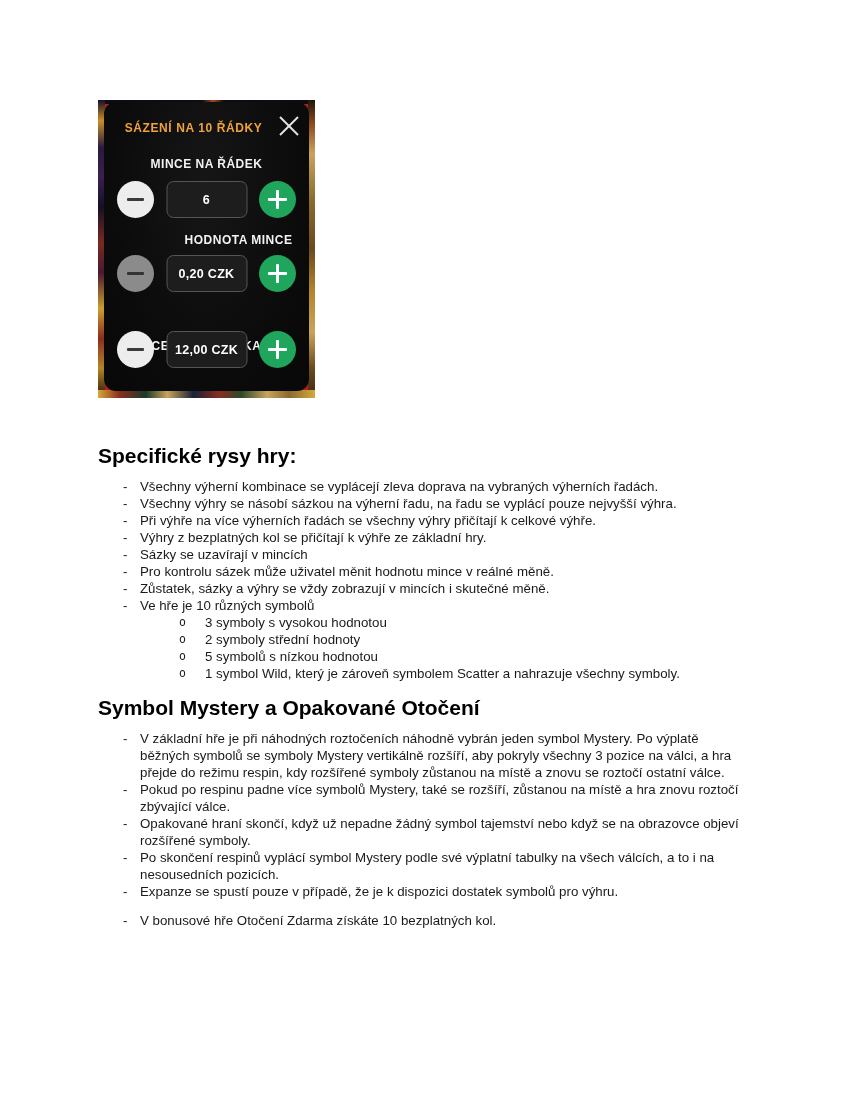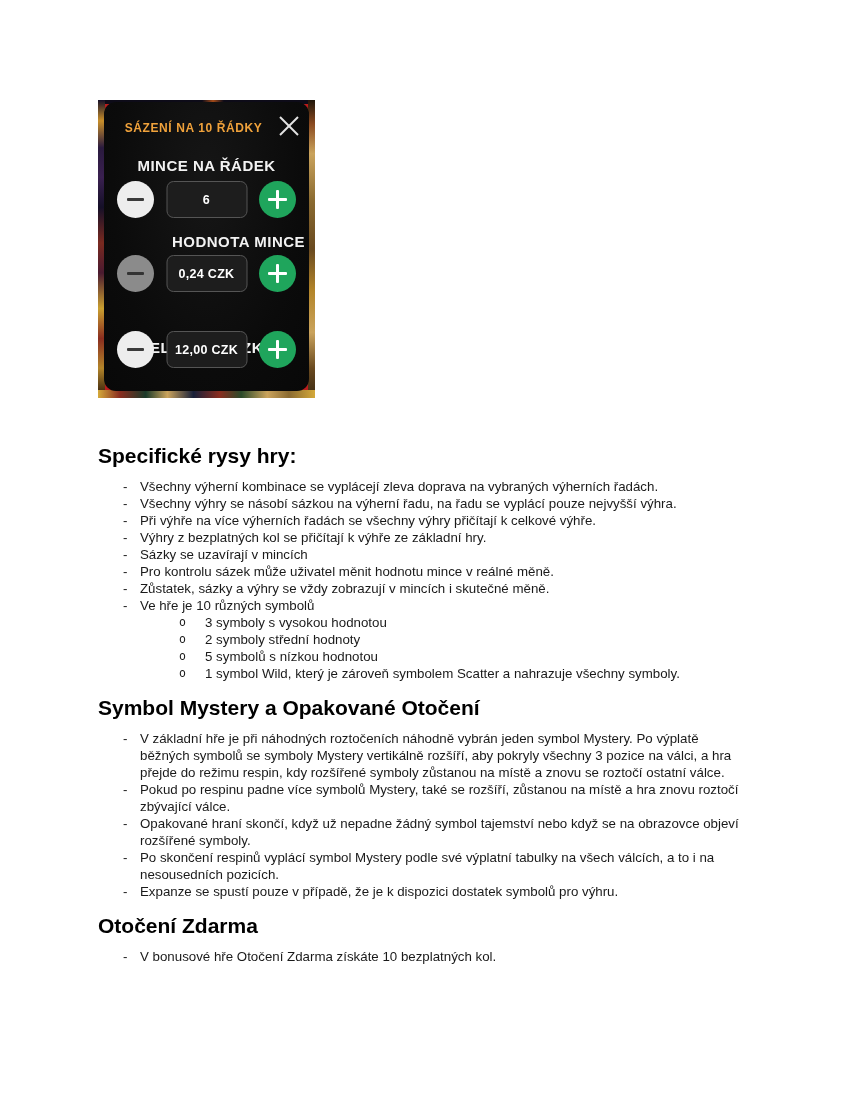--- a/index.html
+++ b/index.html
@@ -59,21 +59,21 @@
   }
   .close-btn {
     position: absolute; top: 11px; right: 7px;
     width: 26px; height: 26px;
     background: transparent; border: none; cursor: pointer;
   }
   .label {
     position: absolute; left: 0; width: 100%;
     text-align: center;
     color: #f2f2f2;
-    font-size: 15px; font-weight: bold;
+    font-size: 12px; font-weight: bold;
     letter-spacing: 0.5px;
   }
   .label-0 { top: 55px; }
   .label-1 { top: 131px; margin-left: 32px; }
   .label-2 { top: 205px; margin-top: 32px; }
   .row { position: absolute; left: 0; width: 100%; height: 38px; }
   .row-0 { top: 79px; }
   .row-1 { top: 153px; }
   .row-2 { top: 229px; }
   .circle-btn {
@@ -165,21 +165,21 @@
             <span class="plus-v"></span>
           </span>
       </button>
     </div>
 
     <div class="label label-1">HODNOTA MINCE</div>
     <div class="row row-1">
       <button class="circle-btn minus-btn disabled">
         <span class="minus-bar"></span>
       </button>
-      <div class="value-box">0,24 CZK</div>
+      <div class="value-box">0,20 CZK</div>
       <button class="circle-btn plus-btn">
         <span class="plus-wrap">
             <span class="plus-h"></span>
             <span class="plus-v"></span>
           </span>
       </button>
     </div>
 
     <div class="label label-2">CELKOVÁ SÁZKA</div>
     <div class="row row-2">
@@ -222,19 +222,18 @@
     <ul>
         <li class="l1"><span class="marker">-</span><span>V základní hře je při náhodných roztočeních náhodně vybrán jeden symbol Mystery. Po výplatě běžných symbolů se symboly Mystery vertikálně rozšíří, aby pokryly všechny 3 pozice na válci, a hra přejde do režimu respin, kdy rozšířené symboly zůstanou na místě a znovu se roztočí ostatní válce.</span></li>
         <li class="l1"><span class="marker">-</span><span>Pokud po respinu padne více symbolů Mystery, také se rozšíří, zůstanou na místě a hra znovu roztočí zbývající válce.</span></li>
         <li class="l1"><span class="marker">-</span><span>Opakované hraní skončí, když už nepadne žádný symbol tajemství nebo když se na obrazovce objeví rozšířené symboly.</span></li>
         <li class="l1"><span class="marker">-</span><span>Po skončení respinů vyplácí symbol Mystery podle své výplatní tabulky na všech válcích, a to i na nesousedních pozicích.</span></li>
         <li class="l1"><span class="marker">-</span><span>Expanze se spustí pouze v případě, že je k dispozici dostatek symbolů pro výhru.</span></li>
       </ul>
   </section>
 
   <section class="sec-2">
-    <h2>Otočení Zdarma</h2>
     <ul>
         <li class="l1"><span class="marker">-</span><span>V bonusové hře Otočení Zdarma získáte 10 bezplatných kol.</span></li>
       </ul>
   </section>
 
 </div>
 
 </body></html>

